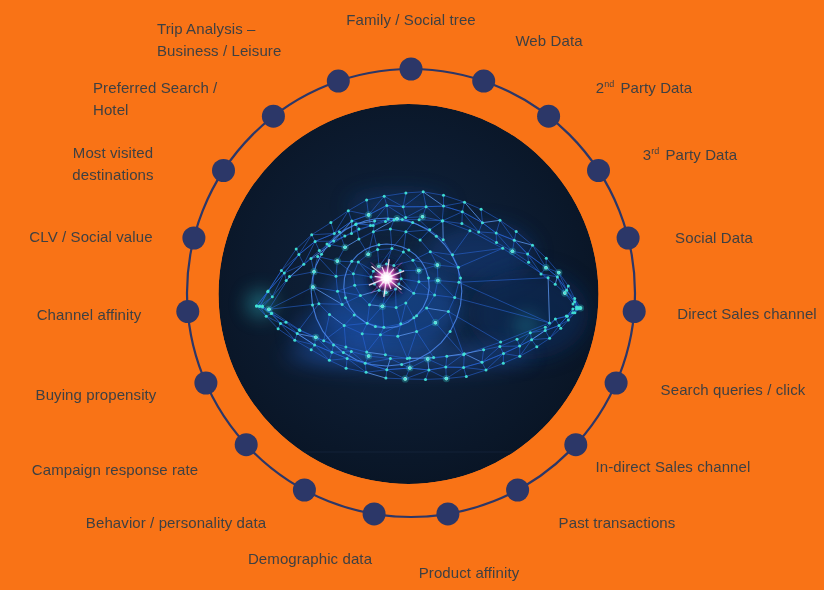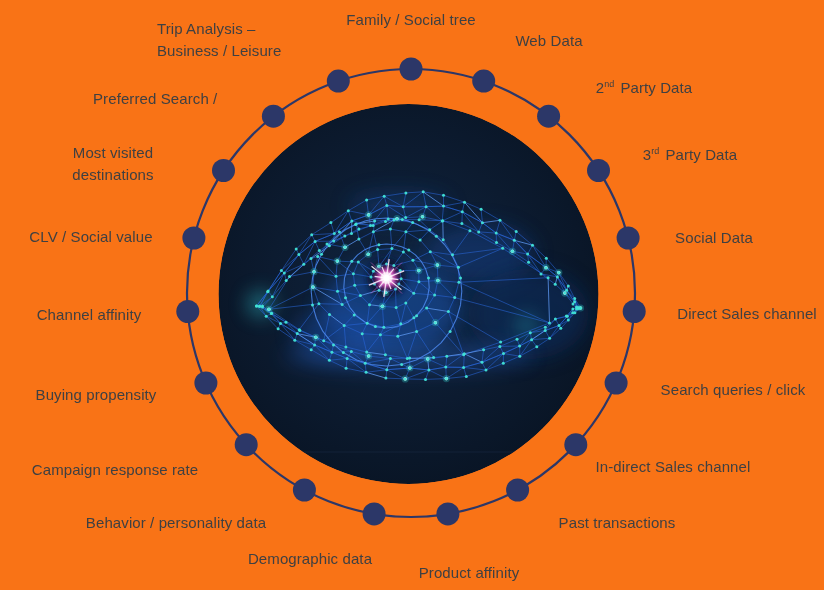--- a/index.html
+++ b/index.html
@@ -427,19 +427,20 @@
       <div class="label c" style="left: 115px; top: 470px;"><span>Campaign response rate</span></div>
       <div class="label c" style="left: 96px; top: 395px;"><span>Buying propensity</span></div>
       <div class="label c" style="left: 89px; top: 315px;"><span>Channel affinity</span></div>
       <div class="label c" style="left: 91px; top: 237px;"><span>CLV / Social value</span></div>
       <div class="label c" style="left: 113px; top: 164px;">
         <div>Most visited</div>
         <div>destinations</div>
       </div>
       <div class="label l" style="left: 93px; top: 99px;">
         <div>Preferred Search /</div>
+        <div>Hotel</div>
       </div>
       <div class="label l" style="left: 157px; top: 40px;">
         <div>Trip Analysis –</div>
         <div>Business / Leisure</div>
       </div>
     </div>
 </div>
 
 </body></html>

